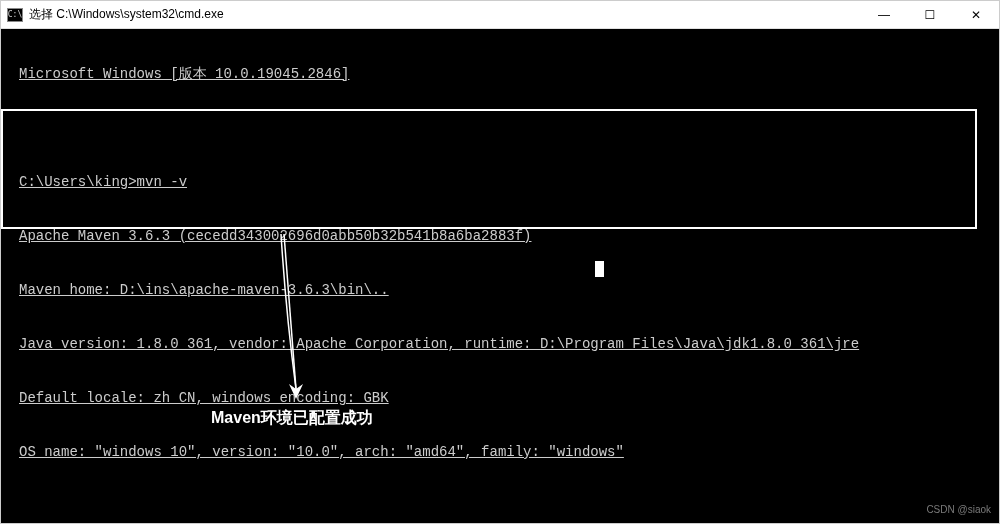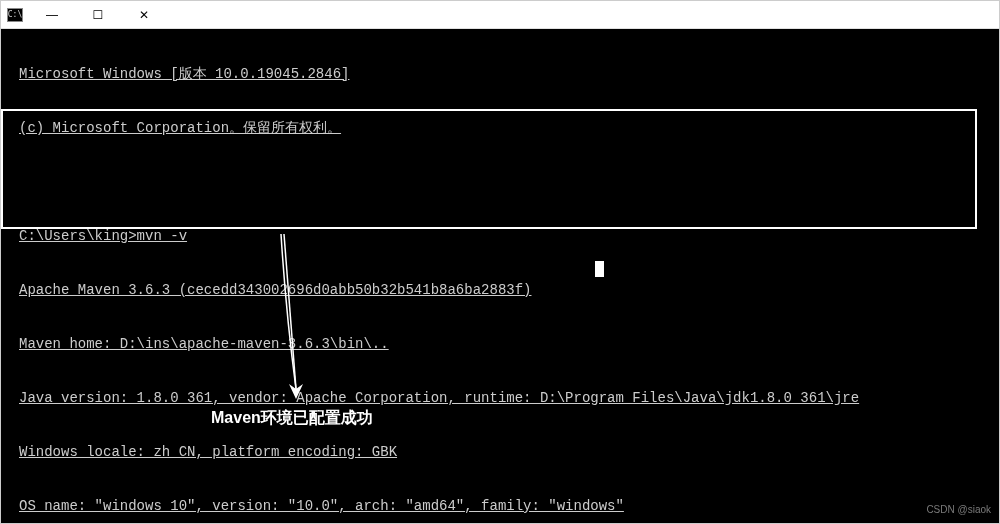--- a/index.html
+++ b/index.html
@@ -106,36 +106,36 @@
       color: #7a7a7a;
       font-family: sans-serif;
     }
   </style>
 </head>
 <body>
 
 <div class="window">
   <div class="titlebar">
     <span class="title-icon">C:\</span>
+    <span class="title-text">选择 C:\Windows\system32\cmd.exe</span>
     <div class="win-controls">
       <div class="win-btn">—</div>
       <div class="win-btn">☐</div>
       <div class="win-btn close">✕</div>
     </div>
   </div>
 
   <div class="terminal">
     <div class="term-line">Microsoft Windows [版本 10.0.19045.2846]</div>
-    <div class="term-line">(c) Microsoft Corporation。保留所有权利。</div>
     <div class="blank"></div>
     <div class="term-line">C:\Users\king&gt;mvn -v</div>
     <div class="term-line">Apache Maven 3.6.3 (cecedd343002696d0abb50b32b541b8a6ba2883f)</div>
     <div class="term-line">Maven home: D:\ins\apache-maven-3.6.3\bin\..</div>
     <div class="term-line">Java version: 1.8.0_361, vendor: Apache Corporation, runtime: D:\Program Files\Java\jdk1.8.0_361\jre</div>
-    <div class="term-line">Windows locale: zh_CN, platform encoding: GBK</div>
+    <div class="term-line">Default locale: zh_CN, windows encoding: GBK</div>
     <div class="term-line">OS name: "windows 10", version: "10.0", arch: "amd64", family: "windows"</div>
     
     
 
     <div class="highlight-box"></div>
 
     <svg class="arrow" viewBox="0 0 40 165">
       <path d="M 5 0 Q 10 80 20 155" stroke="#fff" stroke-width="1.5" fill="none"></path>
       <path d="M 8 0 Q 14 80 20 155" stroke="#fff" stroke-width="1.5" fill="none"></path>
       <path d="M 20 165 L 13 150 L 20 155 L 27 150 Z" fill="#fff"></path>

